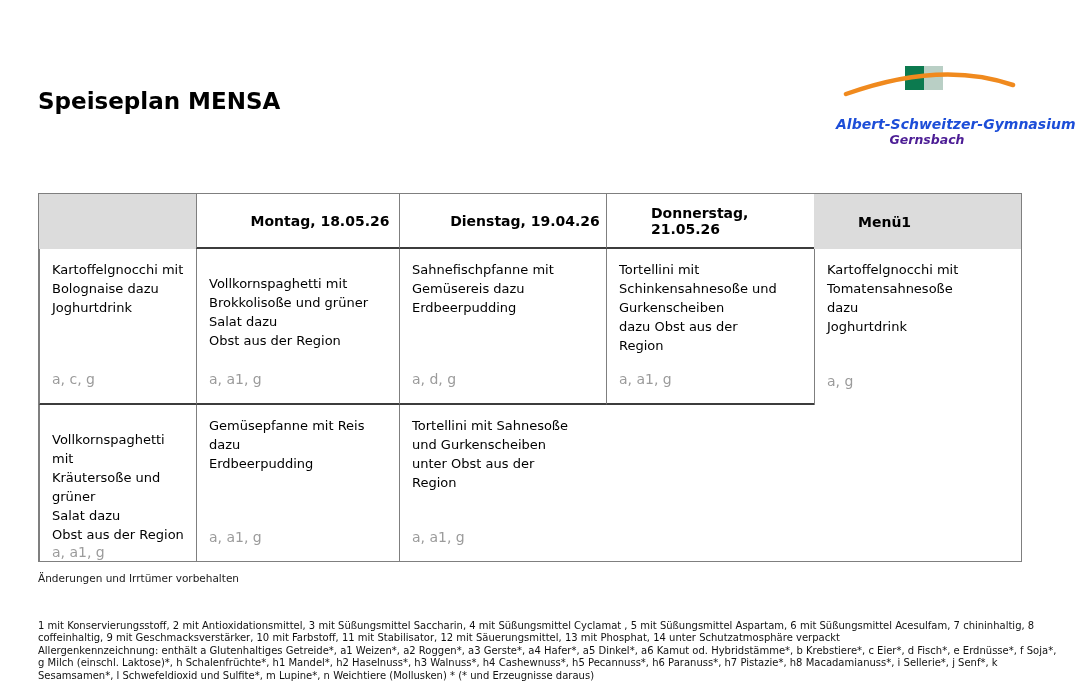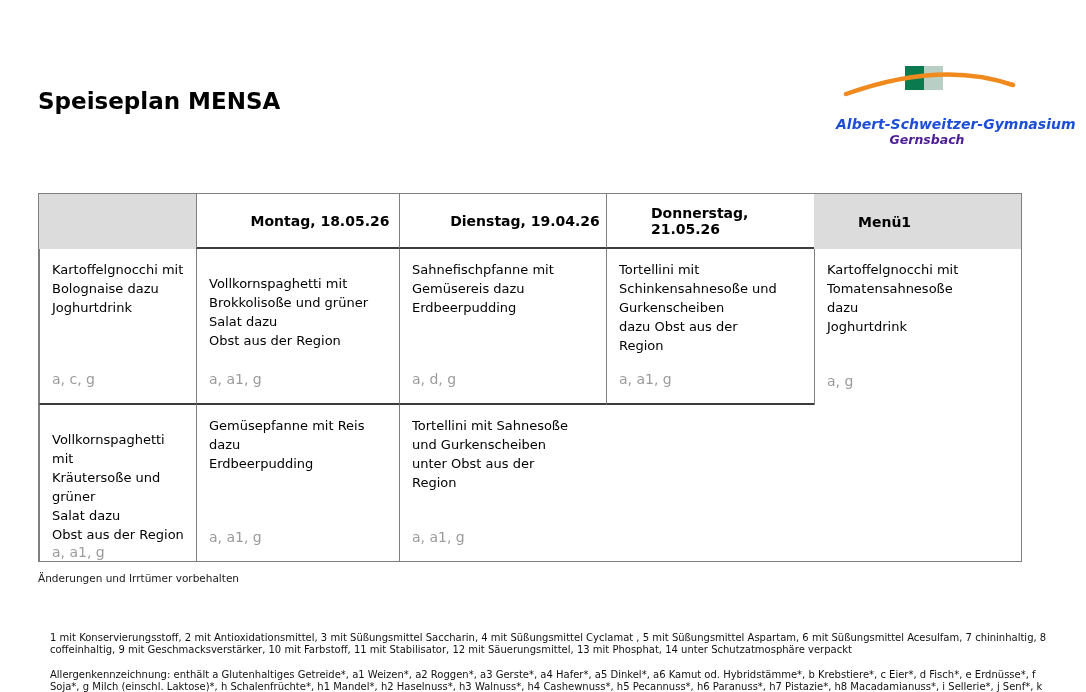--- a/index.html
+++ b/index.html
@@ -117,21 +117,21 @@
   }
   .legend {
     position: absolute;
     left: 38px;
     top: 620px;
     width: 1022px;
     font-size: 10px;
     line-height: 1.24;
     color: #111;
   }
-  .legend p { margin: 12px; }
+  .legend p { margin: 0; }
 </style>
 </head>
 <body>
 
 <div class="page">
 
   <div class="page-title">Speiseplan MENSA</div>
 
   <div class="logo">
     <div class="logo-art">

